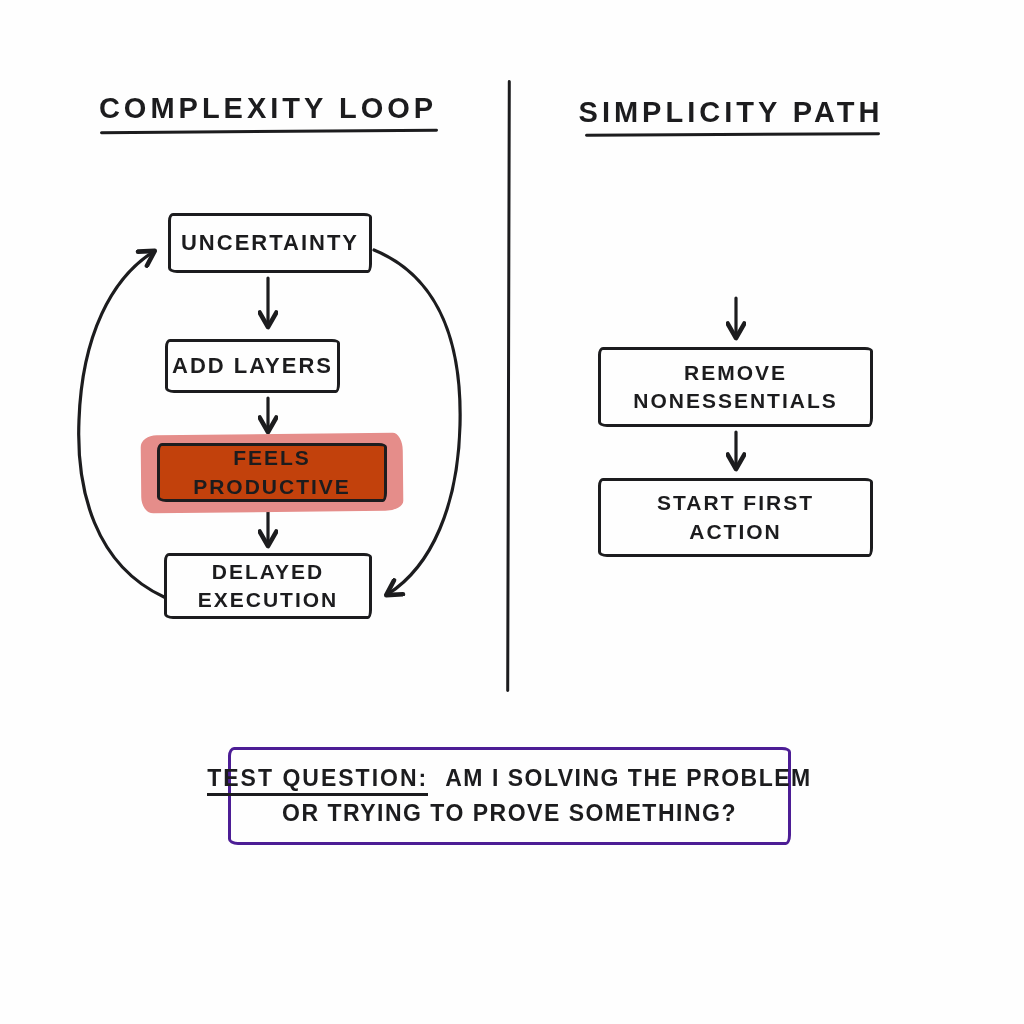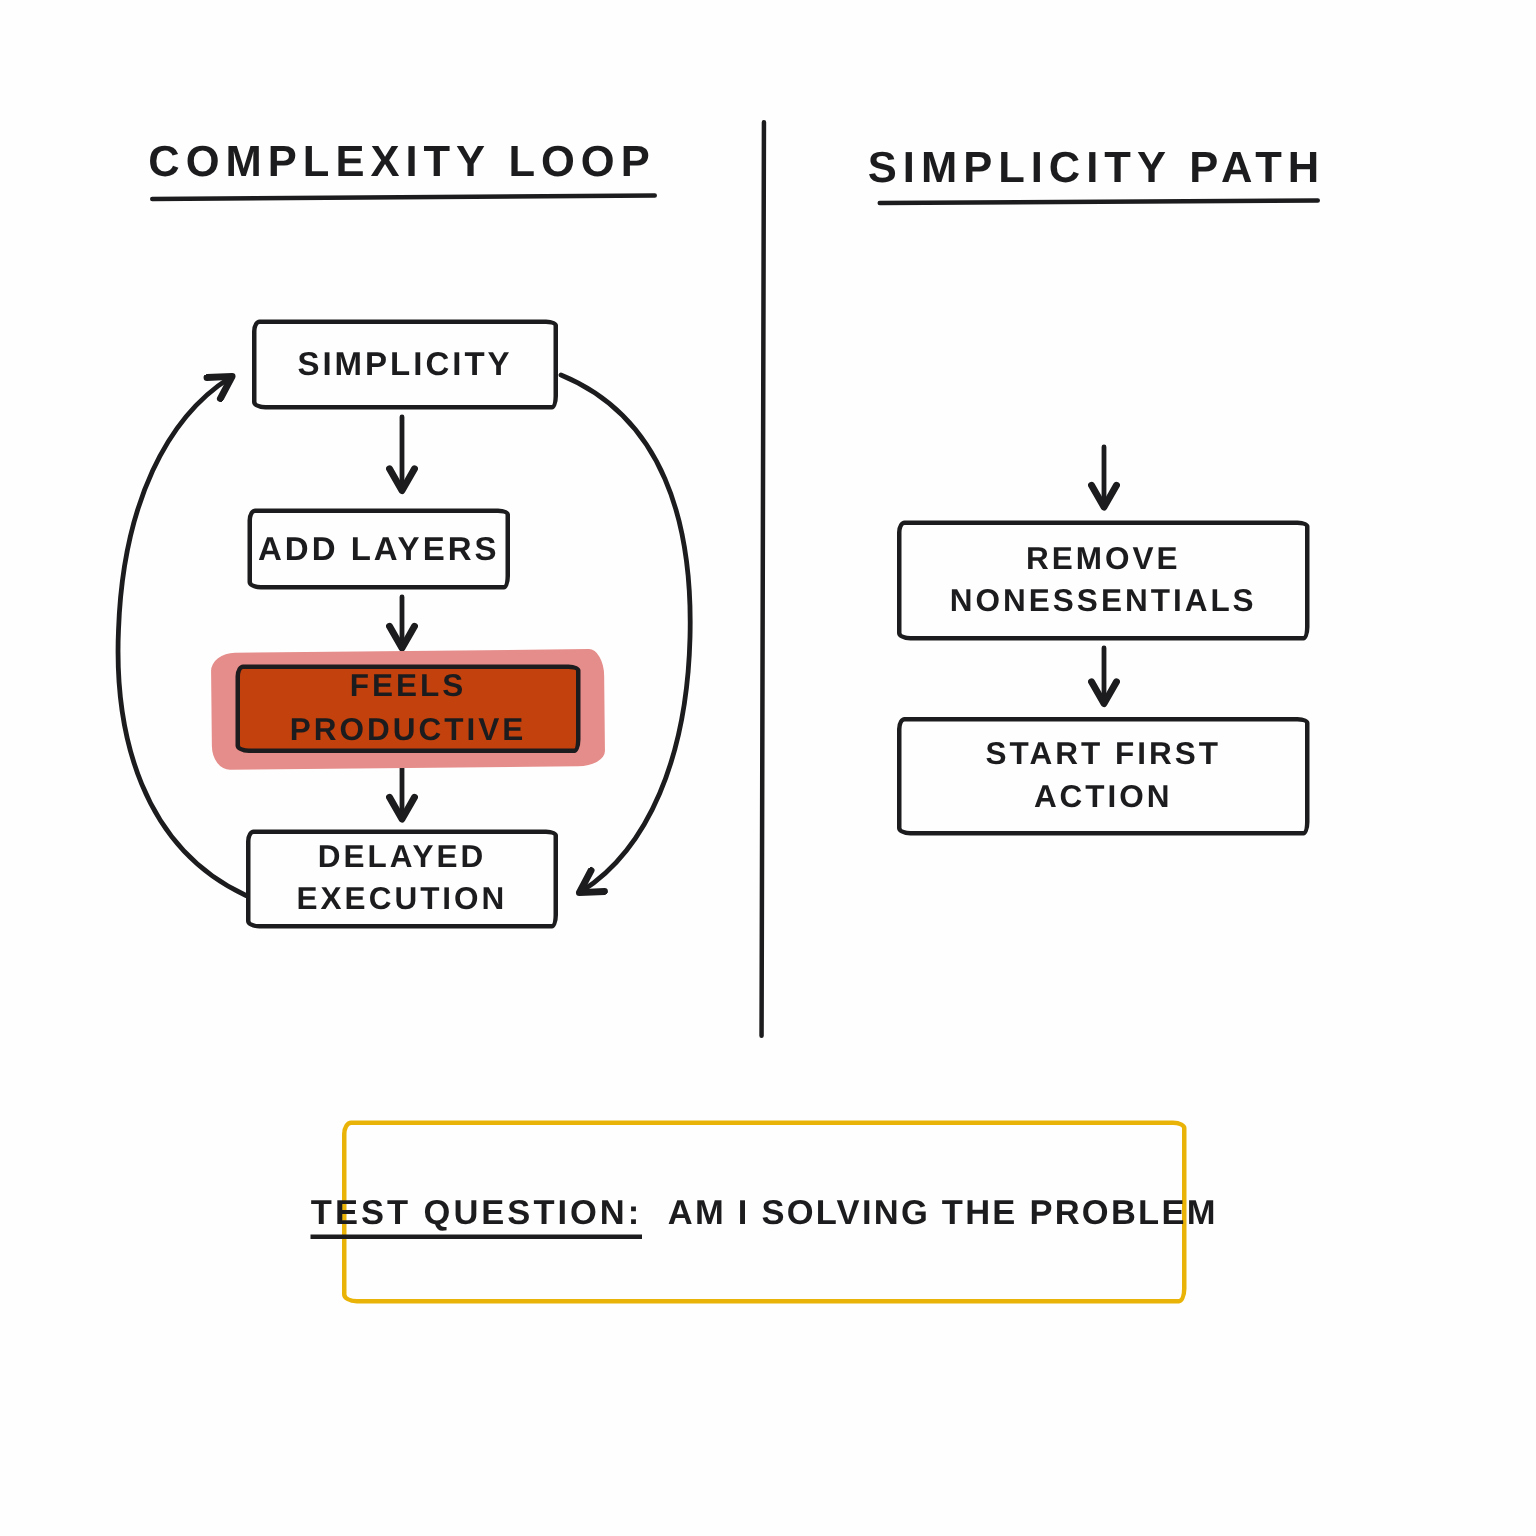--- a/index.html
+++ b/index.html
@@ -74,24 +74,24 @@
     left: 0;
     top: 0;
     z-index: 0;
     pointer-events: none;
   }
   .test-box {
     position: absolute;
     left: 228px;
     top: 747px;
     width: 563px;
-    height: 122px;
+    height: 98px;
     box-sizing: border-box;
     background: #fefefe;
-    border: 3px solid #eab308;
+    border: 3px solid #4c1d95;
     border-radius: 6px 9px 5px 10px / 9px 5px 10px 6px;
     display: flex;
     flex-direction: column;
     align-items: center;
     justify-content: center;
     gap: 8px;
     font-size: 23px;
     font-weight: 700;
     letter-spacing: 1.5px;
     text-align: center;
@@ -123,21 +123,21 @@
     <path d="M 164,597 C 95,565 76,490 79,420 C 82,335 112,278 153,252" fill="none" stroke="#1c1c1e" stroke-width="3.2" stroke-linecap="round" marker-end="url(#arrowhead)"></path>
     <path d="M 374,250 C 442,278 462,348 460,425 C 458,505 432,566 388,594" fill="none" stroke="#1c1c1e" stroke-width="3.2" stroke-linecap="round" marker-end="url(#arrowhead)"></path>
 
     <line x1="736" y1="298" x2="736" y2="336" stroke="#1c1c1e" stroke-width="3.2" stroke-linecap="round" marker-end="url(#arrowhead)"></line>
     <line x1="736" y1="432" x2="736" y2="467" stroke="#1c1c1e" stroke-width="3.2" stroke-linecap="round" marker-end="url(#arrowhead)"></line>
   </svg>
 
   <div class="col-title" style="left:268px; top:92px;">COMPLEXITY LOOP</div>
   <div class="title-underline" style="left:100px; top:130px; width:338px; transform:rotate(-0.4deg);"></div>
 
-  <div class="sketch-box" style="left:168px; top:213px; width:204px; height:60px;">SIMPLICITY</div>
+  <div class="sketch-box" style="left:168px; top:213px; width:204px; height:60px;">UNCERTAINTY</div>
 
   <div class="sketch-box" style="left:165px; top:339px; width:175px; height:54px;">ADD LAYERS</div>
 
   <div class="highlight-blob" style="left:141px; top:434px; width:262px; height:78px;"></div>
   <div class="sketch-box highlighted" style="left:157px; top:443px; width:230px; height:59px; font-size:21px;">FEELS PRODUCTIVE</div>
 
   <div class="sketch-box" style="left:164px; top:553px; width:208px; height:66px; font-size:21px;">DELAYED
 EXECUTION</div>
 
   <div class="divider"></div>
@@ -150,15 +150,16 @@
 NONESSENTIALS</div>
 
   <div class="sketch-box" style="left:598px; top:478px; width:275px; height:79px; font-size:21px;">START FIRST
 ACTION</div>
 
   <div class="test-box">
     <div class="test-line1">
       <span class="tq-label">TEST QUESTION:</span>
       <span>AM I SOLVING THE PROBLEM</span>
     </div>
+    <div class="test-line2">OR TRYING TO PROVE SOMETHING?</div>
   </div>
 
 </div>
 
 </body></html>

